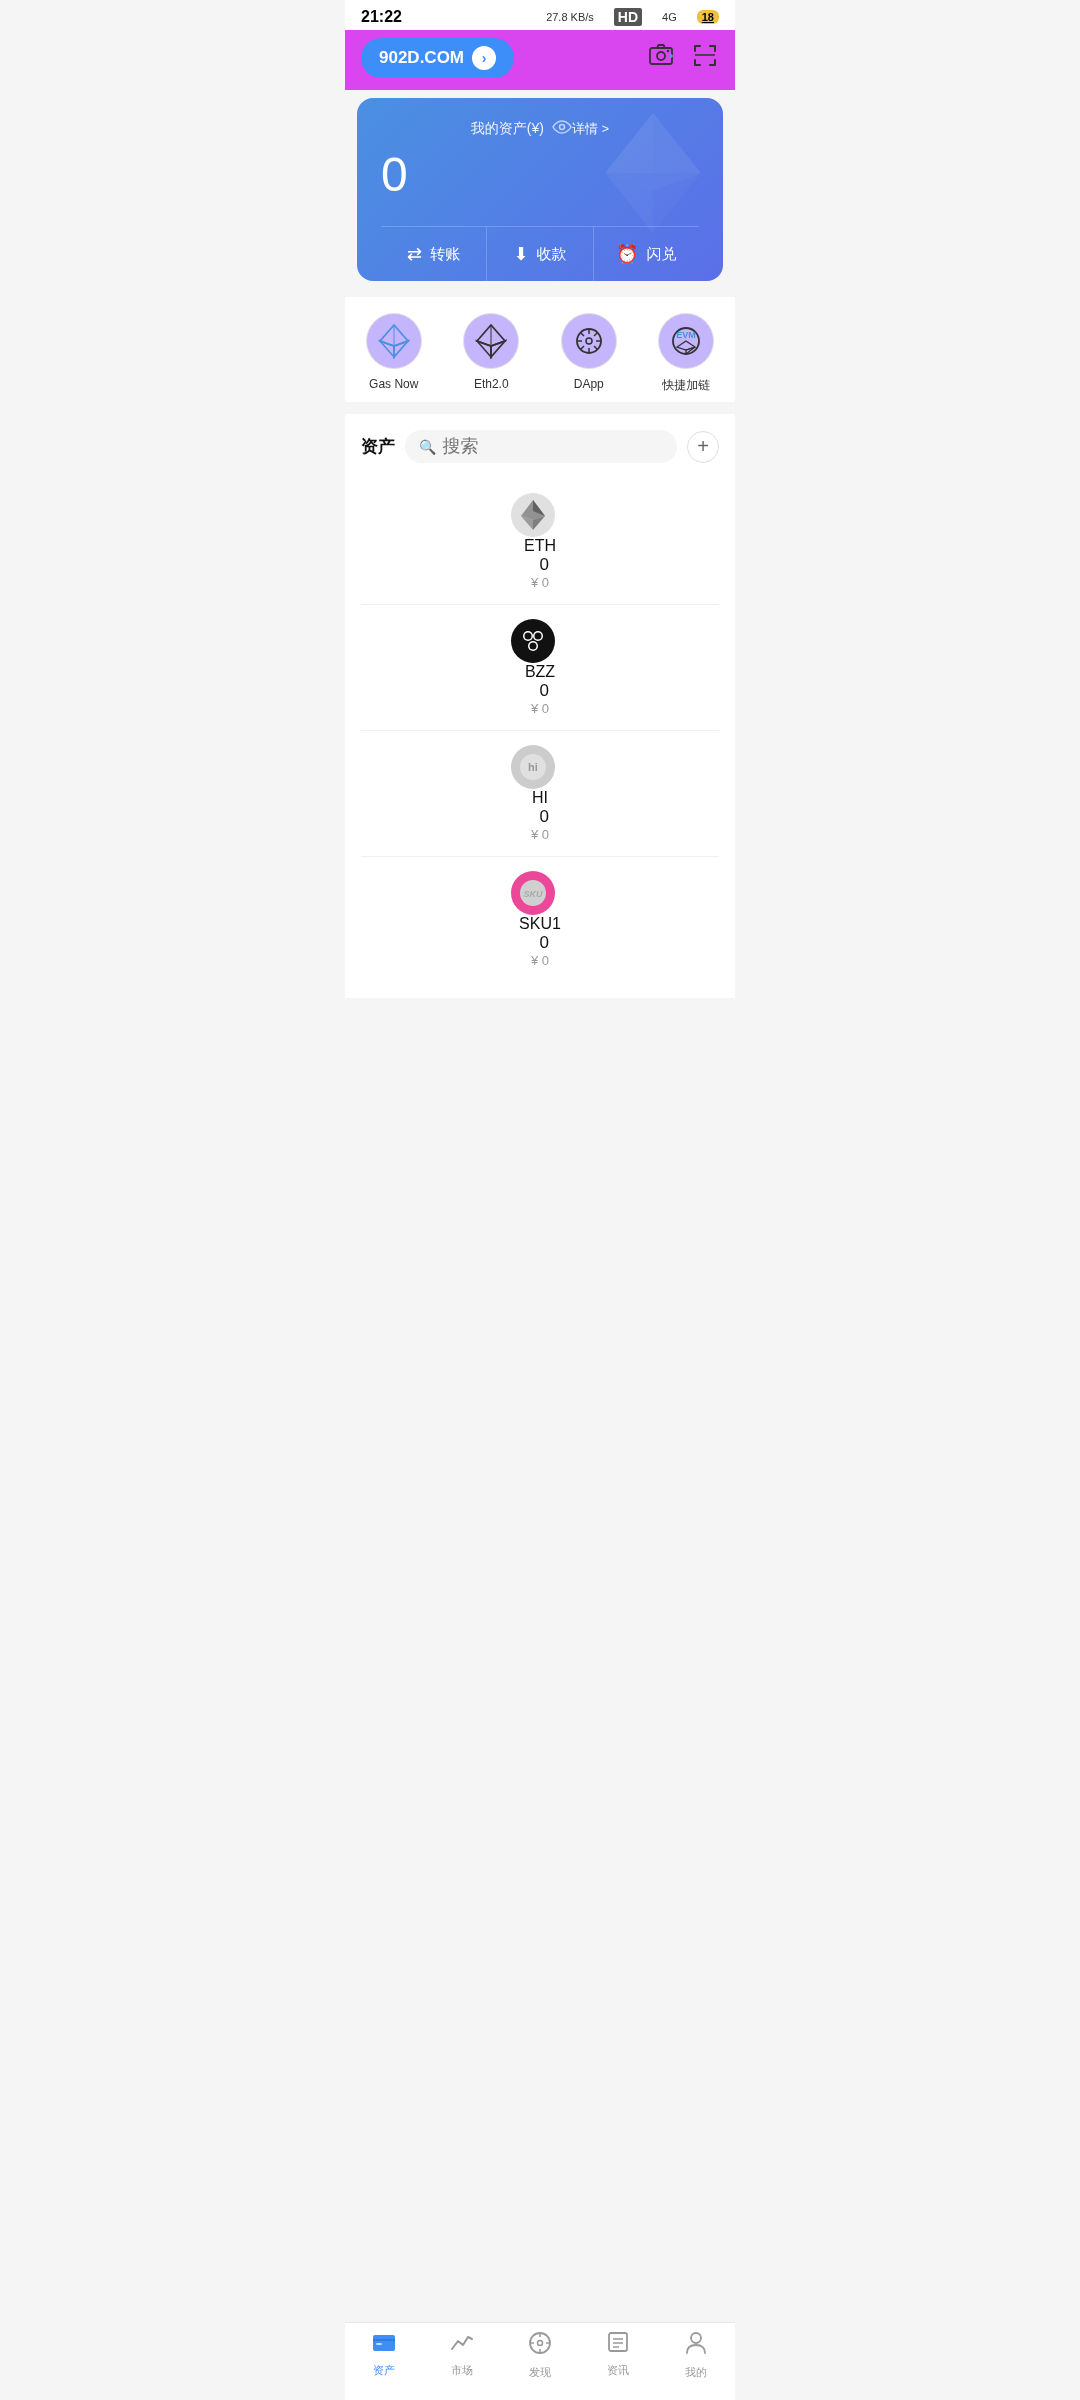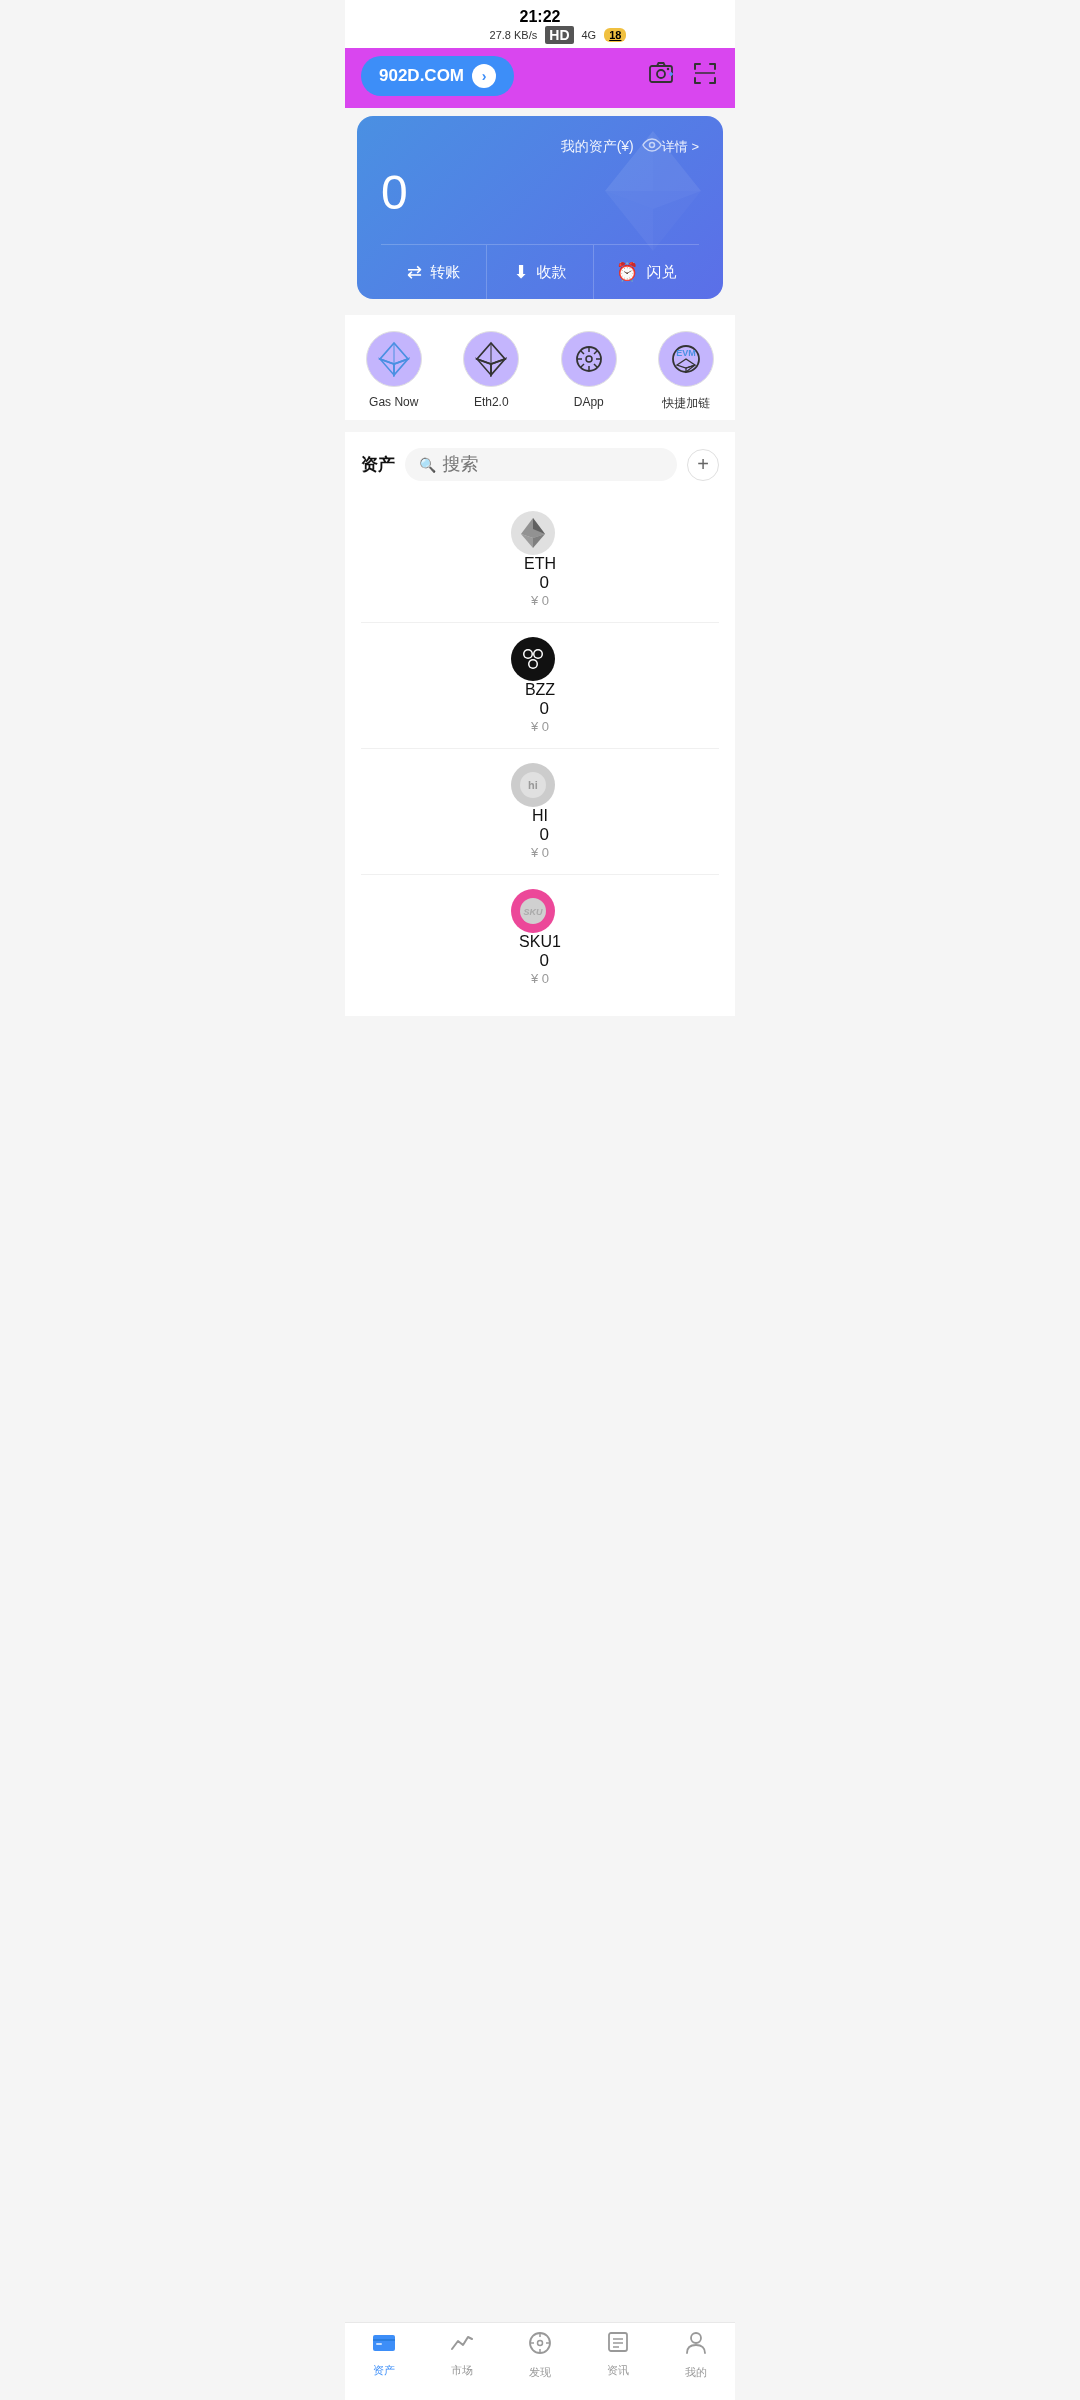--- a/index.html
+++ b/index.html
@@ -14,31 +14,30 @@
       overflow-x: hidden;
     }
 
     
     .status-bar {
       display: flex;
       justify-content: space-between;
       align-items: center;
       padding: 8px 16px 4px;
       background: #fff;
-      flex-direction: column;
     }
     .status-time {
       font-size: 16px;
       font-weight: 600;
       color: #000;
     }
     .status-icons {
       display: flex;
       align-items: center;
-      gap: 8px;
+      gap: 20px;
       font-size: 11px;
       color: #333;
       margin-left: 36px;
     }
     .battery-icon {
       background: #f0c040;
       border-radius: 6px;
       padding: 1px 5px;
       font-size: 11px;
       font-weight: 600;
@@ -97,21 +96,21 @@
       margin: 8px 12px 16px;
       background: linear-gradient(135deg, #4a90e2 0%, #5b6fe8 100%);
       border-radius: 16px;
       padding: 20px 24px 0;
       color: #fff;
       position: relative;
       overflow: hidden;
     }
     .asset-card-top {
       display: flex;
-      justify-content: flex-end;
+      justify-content: center;
       align-items: center;
       margin-bottom: 8px;
     }
     .asset-label-row {
       display: flex;
       align-items: center;
       gap: 8px;
     }
     .asset-label {
       font-size: 14px;

